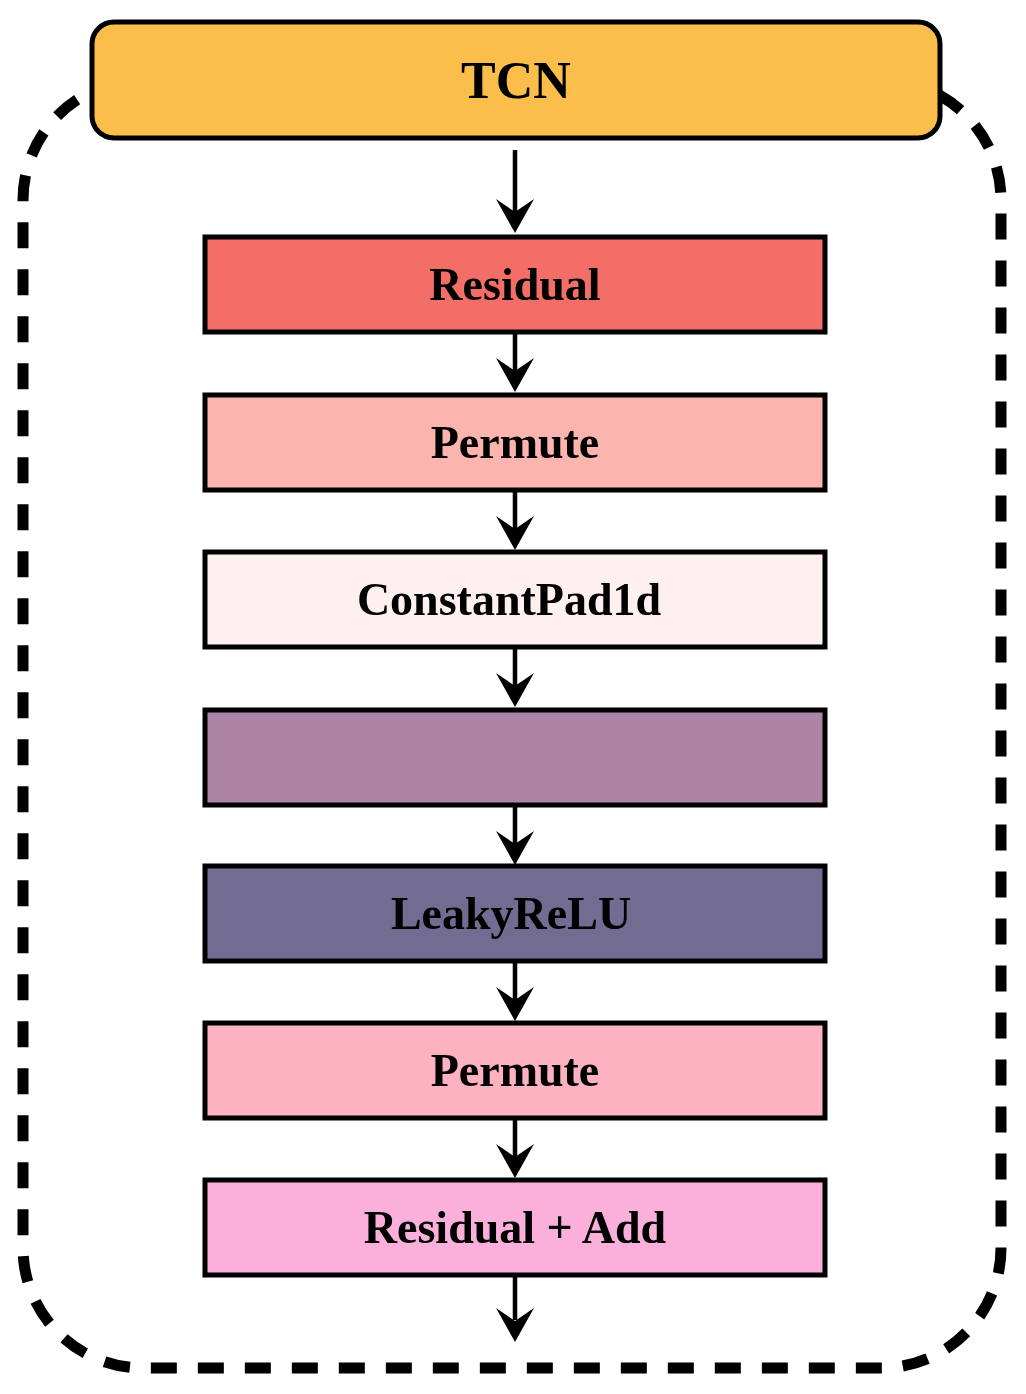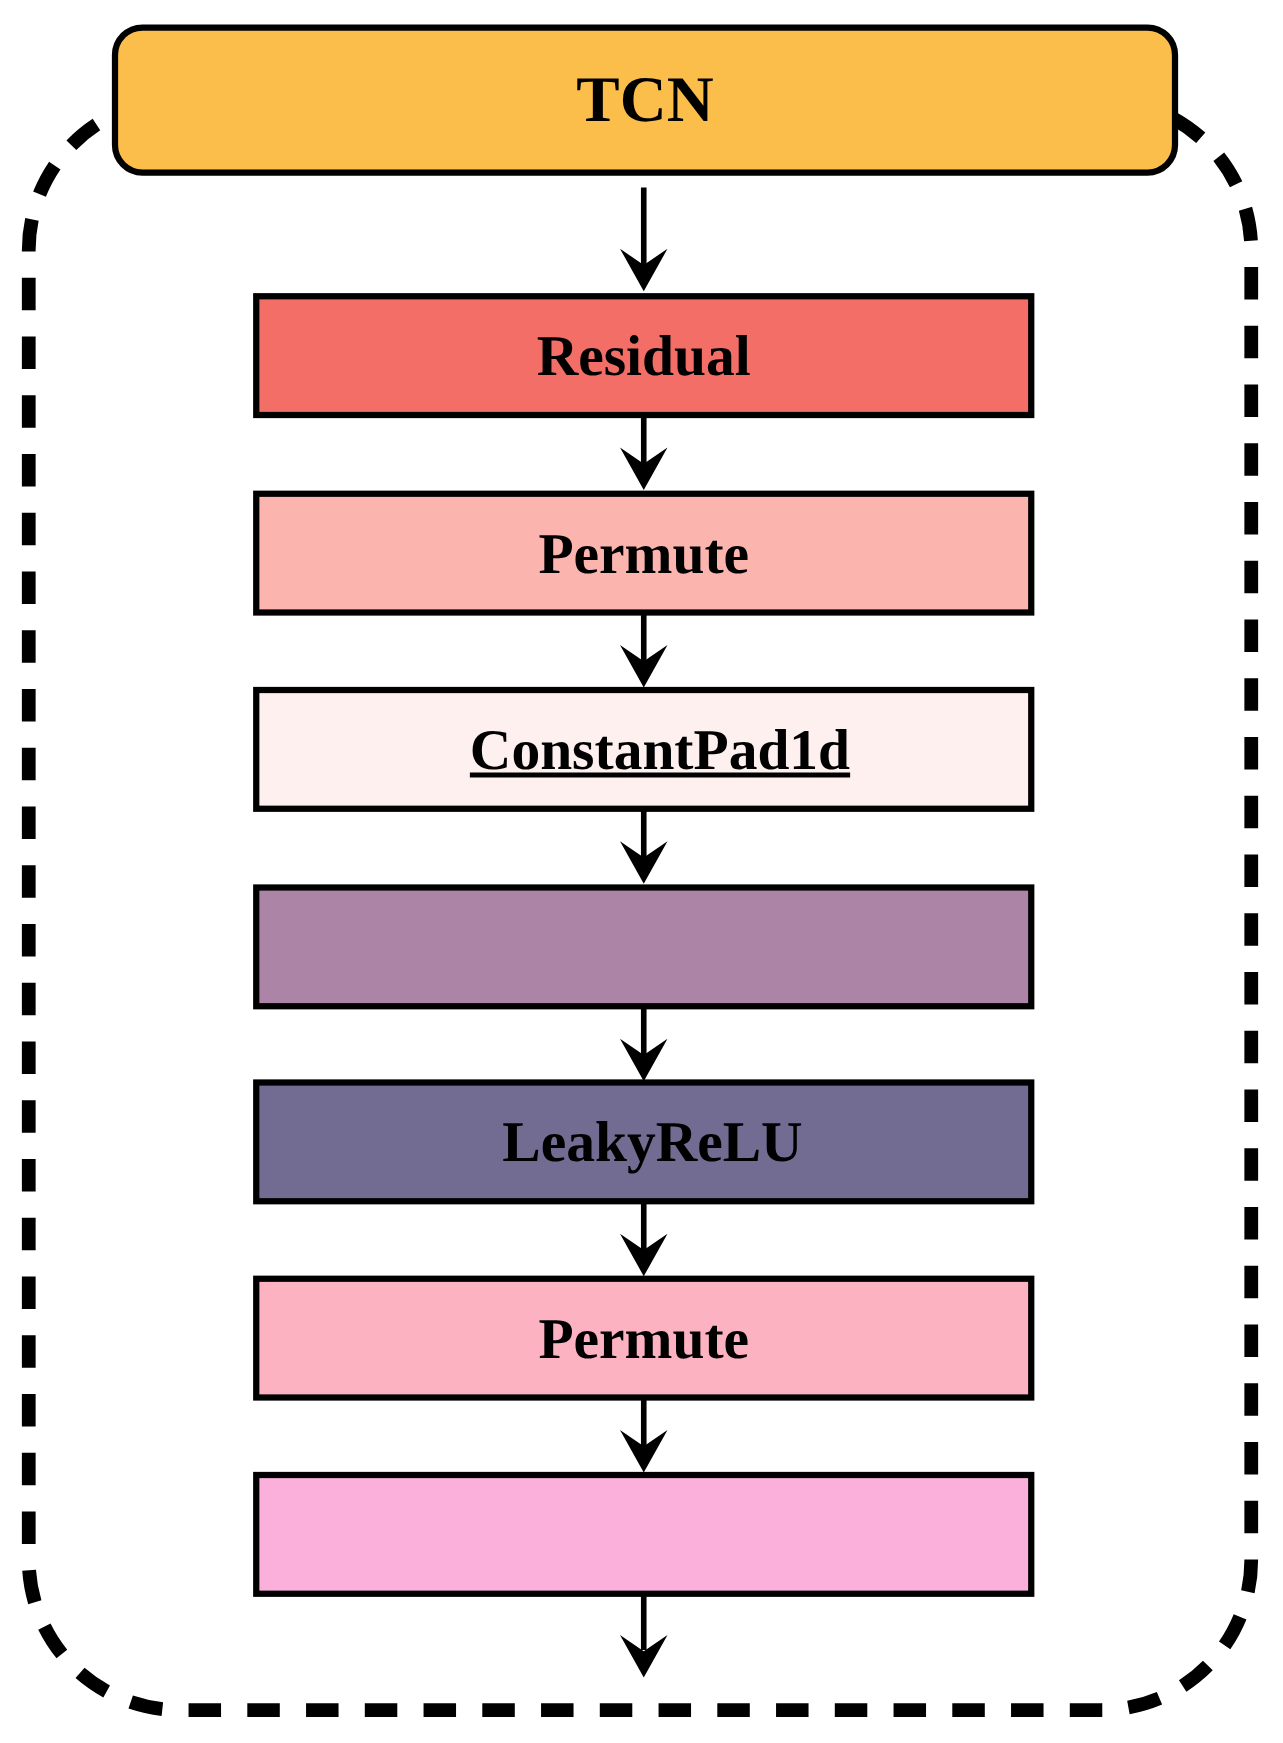--- a/index.html
+++ b/index.html
@@ -154,21 +154,22 @@
     </g>
 
   </svg>
 
   <div class="box-label flow-label" style="left:205px; top:237px; width:620px; height:95px;">Residual</div>
 
   <div class="box-label header-label" style="left:92px; top:22px; width:848px; height:116px;">TCN</div>
 
   <div class="box-label flow-label" style="left:205px; top:395px; width:620px; height:95px;">Permute</div>
 
-  <div class="box-label flow-label" style="left:218px; top:552px; width:620px; height:95px;text-decoration:underline;">ConstantPad1d</div>
+  <div class="box-label flow-label" style="left:199px; top:552px; width:620px; height:95px;">ConstantPad1d</div>
 
 
-  <div class="box-label flow-label" style="left:212px; top:866px; width:620px; height:95px;">LeakyReLU</div>
+  <div class="box-label flow-label" style="left:201px; top:866px; width:620px; height:95px;">LeakyReLU</div>
 
   <div class="box-label flow-label" style="left:205px; top:1023px; width:620px; height:95px;">Permute</div>
 
+  <div class="box-label flow-label" style="left:205px; top:1180px; width:620px; height:95px;">Residual + Add</div>
 
 </div>
 
 </body></html>

